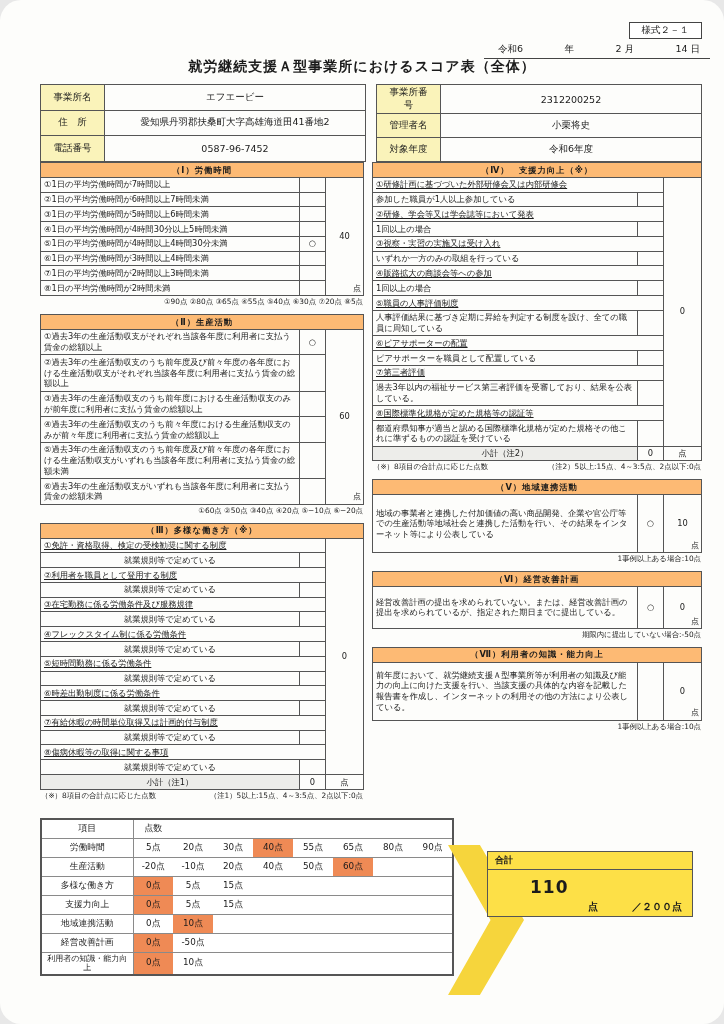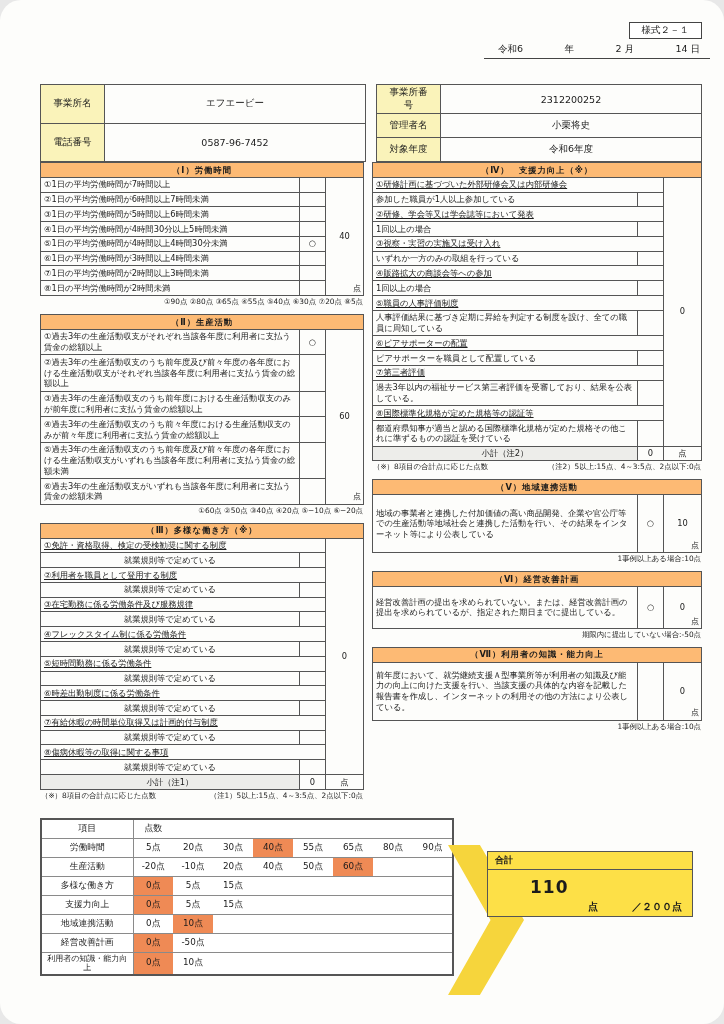--- a/index.html
+++ b/index.html
@@ -58,27 +58,32 @@
 
   <div class="form-code">様式２－１</div>
 
   <div class="date-line">
     <span>令和6</span>
     <span>年</span>
     <span>2 月</span>
     <span>14 日</span>
   </div>
 
+  <div class="doc-title">就労継続支援Ａ型事業所におけるスコア表（全体）</div>
 
   <div class="info-wrap">
     <table class="info">
       <tbody>
           <tr>
         <td class="lbl">事業所名</td>
         <td>エフエービー</td>
+      </tr>
+      <tr>
+        <td class="lbl">住　所</td>
+        <td>愛知県丹羽郡扶桑町大字高雄海道田41番地2</td>
       </tr>
       <tr>
         <td class="lbl">電話番号</td>
         <td>0587-96-7452</td>
       </tr>
     </tbody>
       </table>
     <table class="info">
       <tbody>
           <tr>

